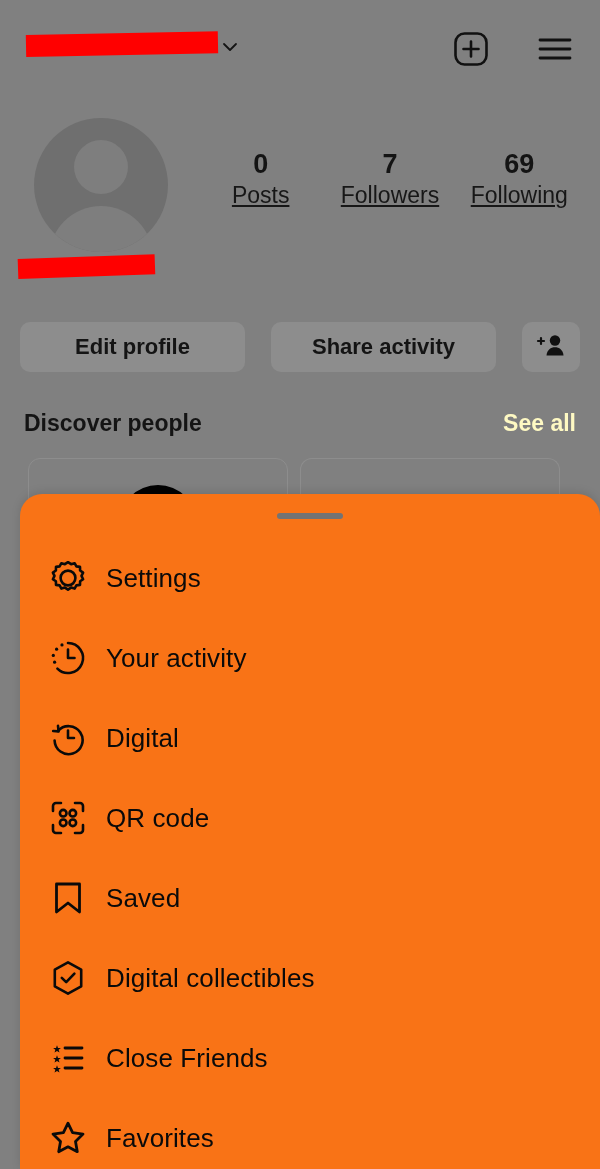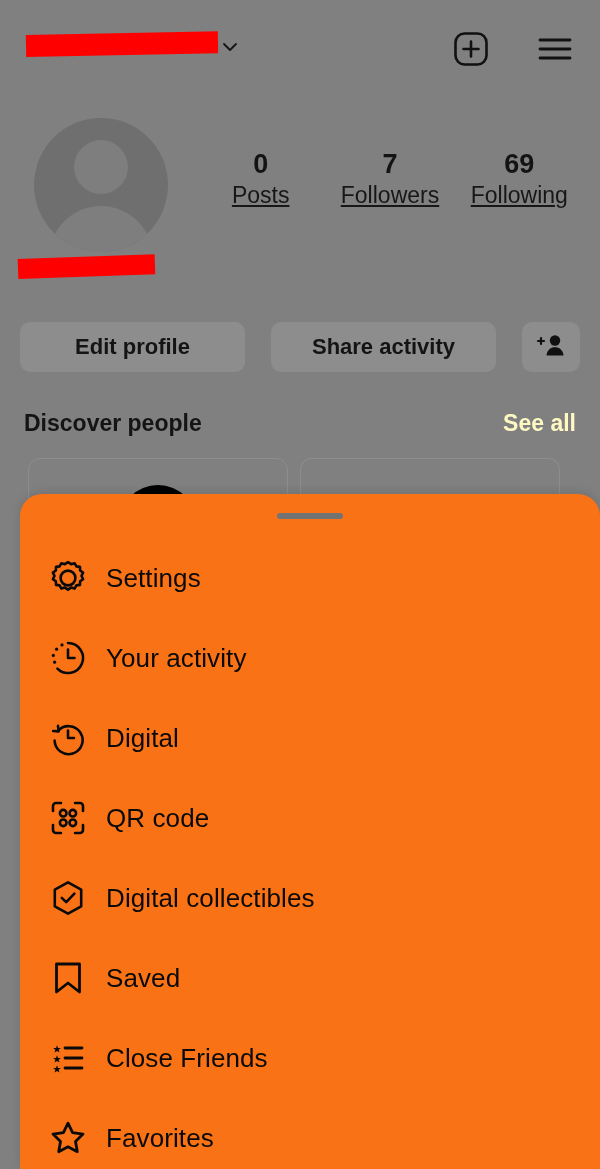--- a/index.html
+++ b/index.html
@@ -407,34 +407,34 @@
             <circle cx="14.2" cy="23.8" r="3.3" fill="none" stroke="#0a0a0a" stroke-width="2.6"></circle>
             <circle cx="23.8" cy="23.8" r="3.3" fill="none" stroke="#0a0a0a" stroke-width="2.6"></circle>
           </svg>
         </span>
         <span class="menu-label">QR code</span>
       </div>
 
       <div class="menu-item">
         <span class="menu-icon">
           <svg width="38" height="38" viewBox="0 0 38 38">
+            <path d="M7.5 5 H30.5 V33 L19 24 L7.5 33 Z" fill="none" stroke="#0a0a0a" stroke-width="2.8" stroke-linejoin="round"></path>
+          </svg>
+        </span>
+        <span class="menu-label">Saved</span>
+      </div>
+
+      <div class="menu-item">
+        <span class="menu-icon">
+          <svg width="38" height="38" viewBox="0 0 38 38">
             <path d="M19 3.4 L32.2 10.7 V27.3 L19 34.6 L5.8 27.3 V10.7 Z" fill="none" stroke="#0a0a0a" stroke-width="2.6" stroke-linejoin="round"></path>
             <path d="M12.8 18.8 L17.2 23.2 L25.4 14.6" fill="none" stroke="#0a0a0a" stroke-width="2.6" stroke-linecap="round" stroke-linejoin="round"></path>
           </svg>
         </span>
         <span class="menu-label">Digital collectibles</span>
-      </div>
-
-      <div class="menu-item">
-        <span class="menu-icon">
-          <svg width="38" height="38" viewBox="0 0 38 38">
-            <path d="M7.5 5 H30.5 V33 L19 24 L7.5 33 Z" fill="none" stroke="#0a0a0a" stroke-width="2.8" stroke-linejoin="round"></path>
-          </svg>
-        </span>
-        <span class="menu-label">Saved</span>
       </div>
 
       <div class="menu-item">
         <span class="menu-icon">
           <svg width="38" height="38" viewBox="0 0 38 38">
             <path d="M8 6.2 L9.0 9.0 L11.9 9.0 L9.6 10.8 L10.5 13.6 L8 11.9 L5.5 13.6 L6.4 10.8 L4.1 9.0 L7.0 9.0 Z" fill="#0a0a0a"></path>
             <path d="M8 16.2 L9.0 19.0 L11.9 19.0 L9.6 20.8 L10.5 23.6 L8 21.9 L5.5 23.6 L6.4 20.8 L4.1 19.0 L7.0 19.0 Z" fill="#0a0a0a"></path>
             <path d="M8 26.2 L9.0 29.0 L11.9 29.0 L9.6 30.8 L10.5 33.6 L8 31.9 L5.5 33.6 L6.4 30.8 L4.1 29.0 L7.0 29.0 Z" fill="#0a0a0a"></path>
             <path d="M16 9 H33 M16 19 H33 M16 29 H33" stroke="#0a0a0a" stroke-width="2.8" stroke-linecap="round"></path>
           </svg>

